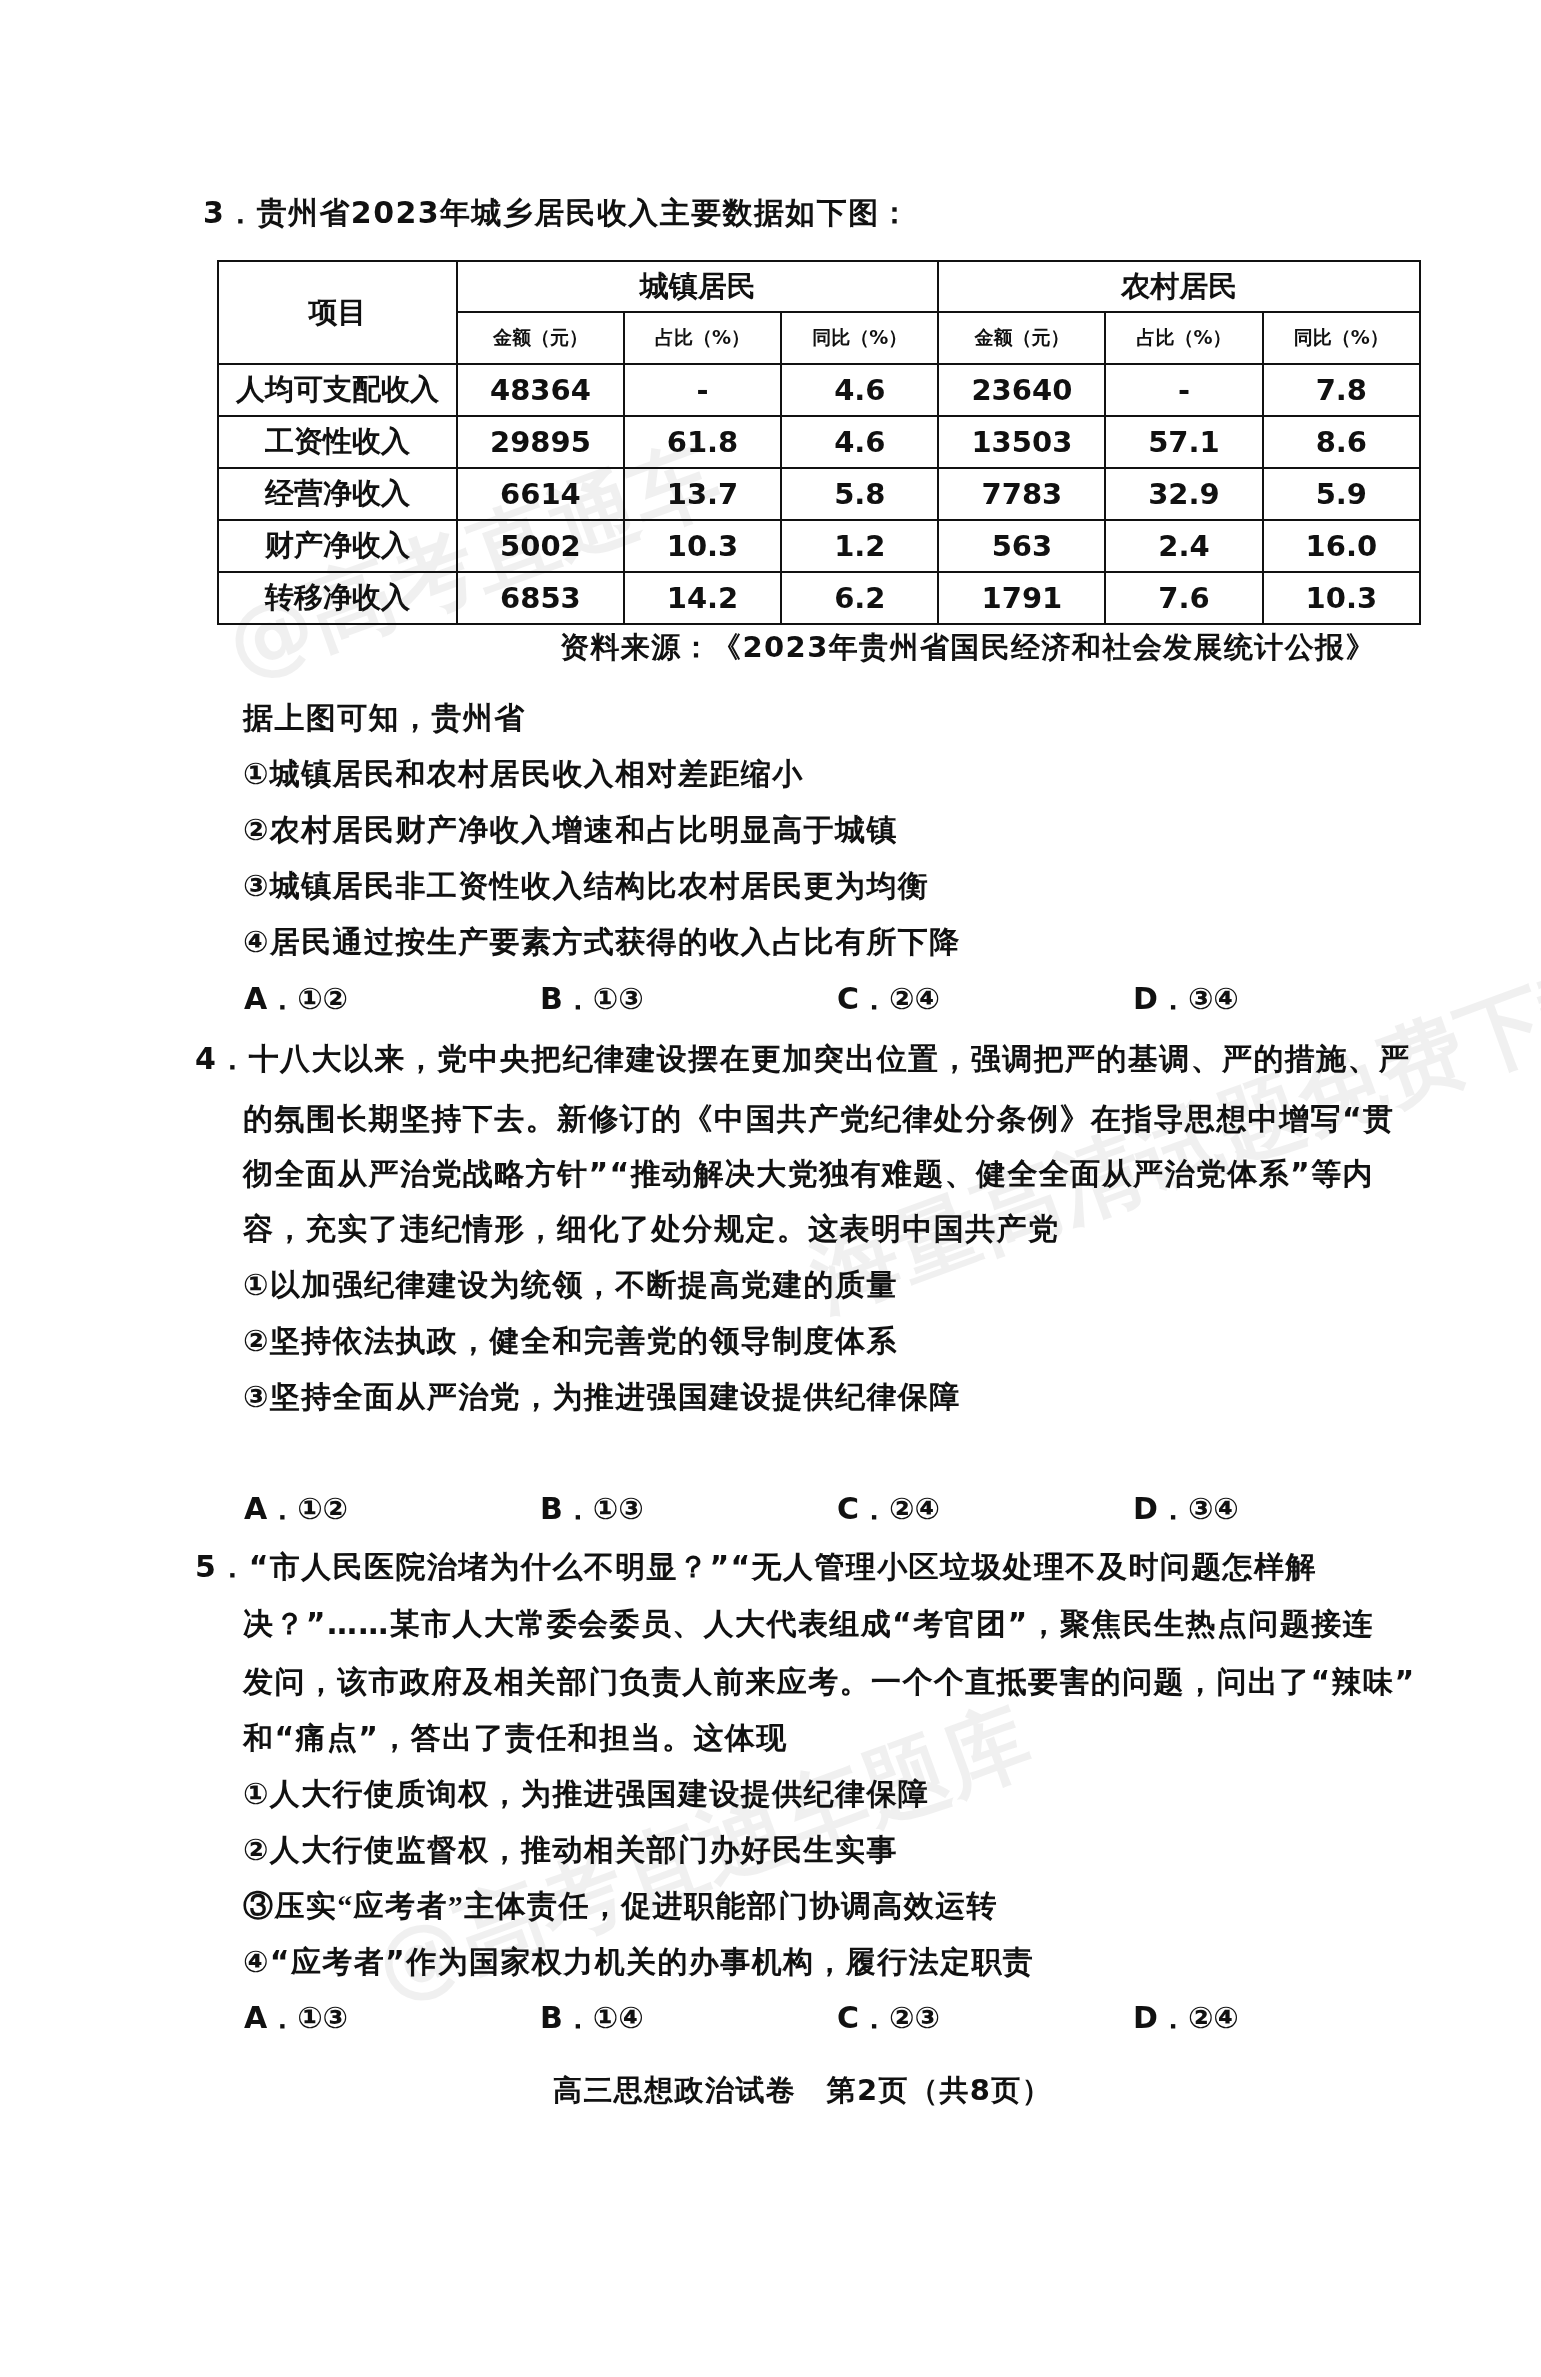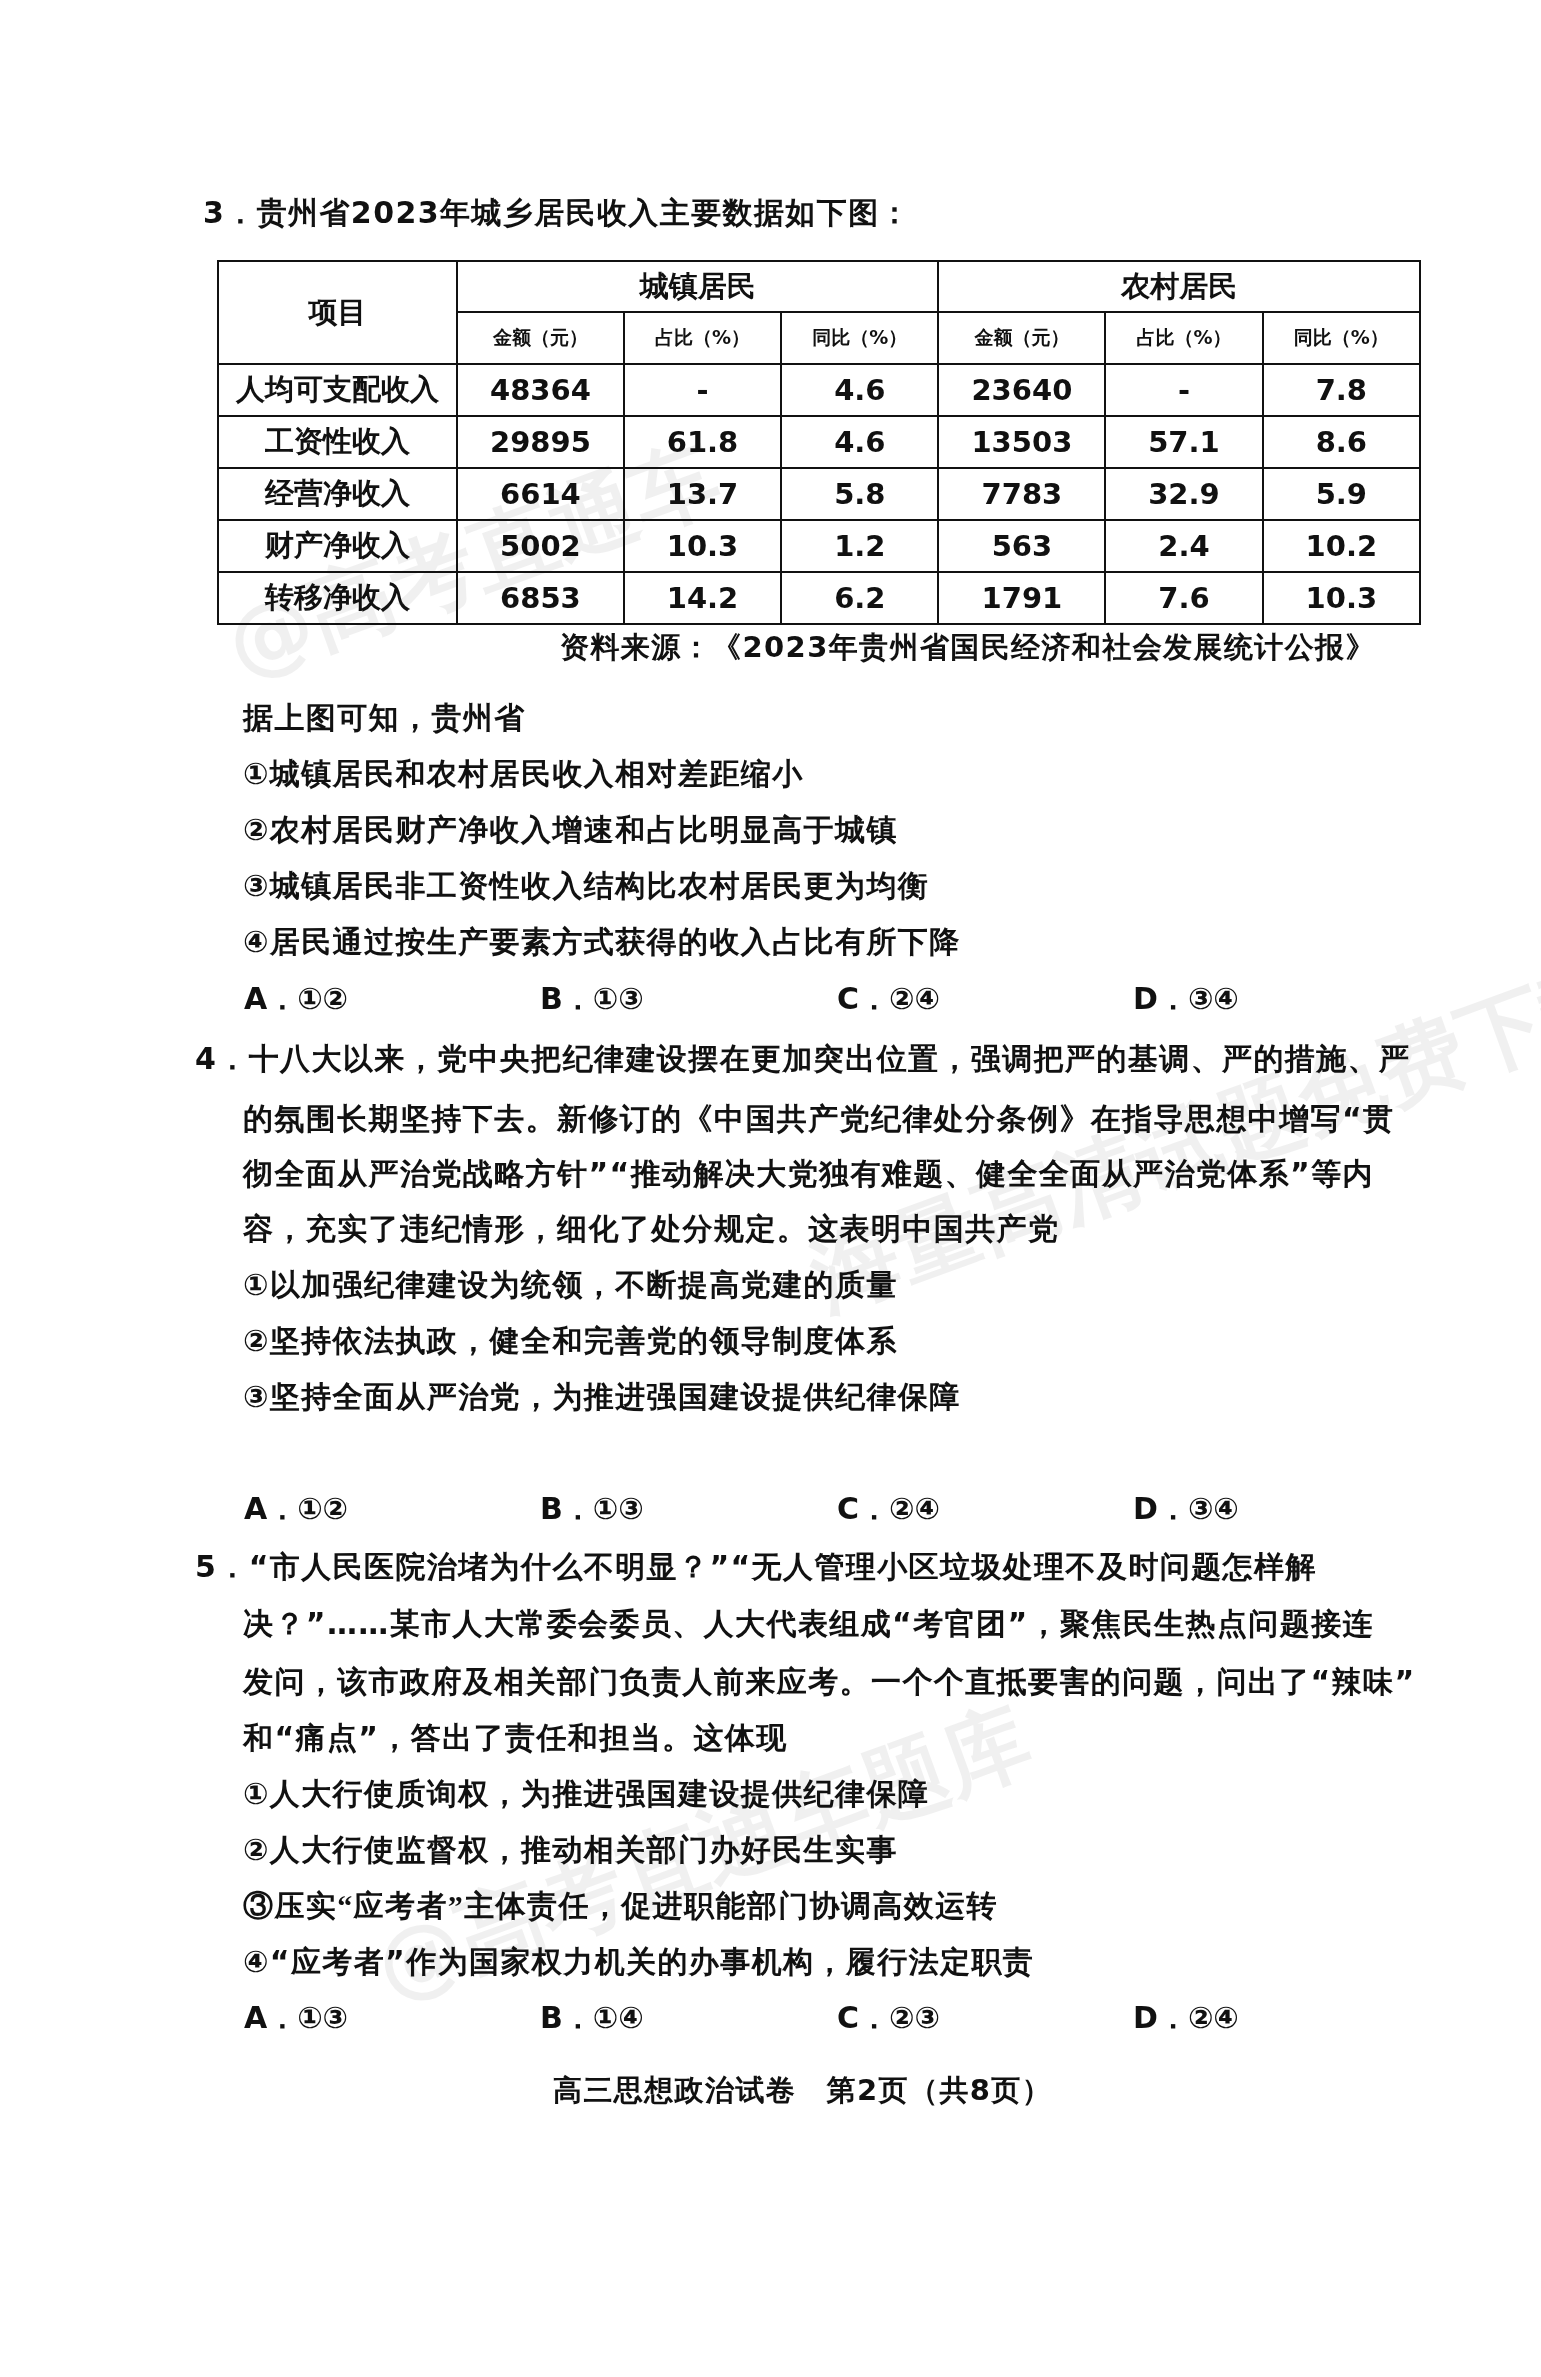--- a/index.html
+++ b/index.html
@@ -85,21 +85,21 @@
       <td>32.9</td>
       <td>5.9</td>
     </tr>
     <tr>
       <td class="item">财产净收入</td>
       <td>5002</td>
       <td>10.3</td>
       <td>1.2</td>
       <td>563</td>
       <td>2.4</td>
-      <td>10.2</td>
+      <td>16.0</td>
     </tr>
     <tr>
       <td class="item">转移净收入</td>
       <td>6853</td>
       <td>14.2</td>
       <td>6.2</td>
       <td>1791</td>
       <td>7.6</td>
       <td>10.3</td>
     </tr>

